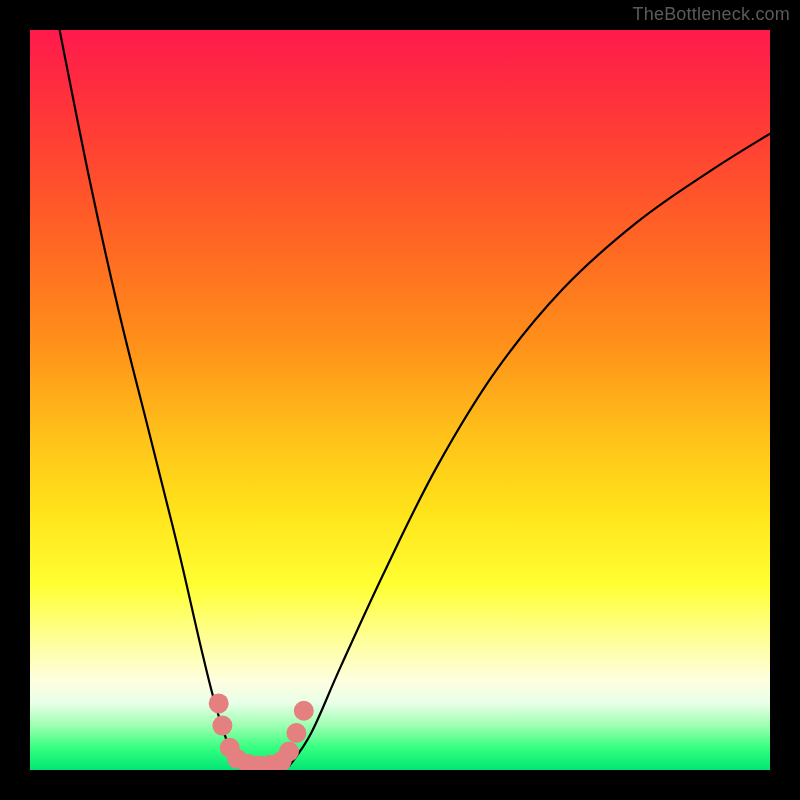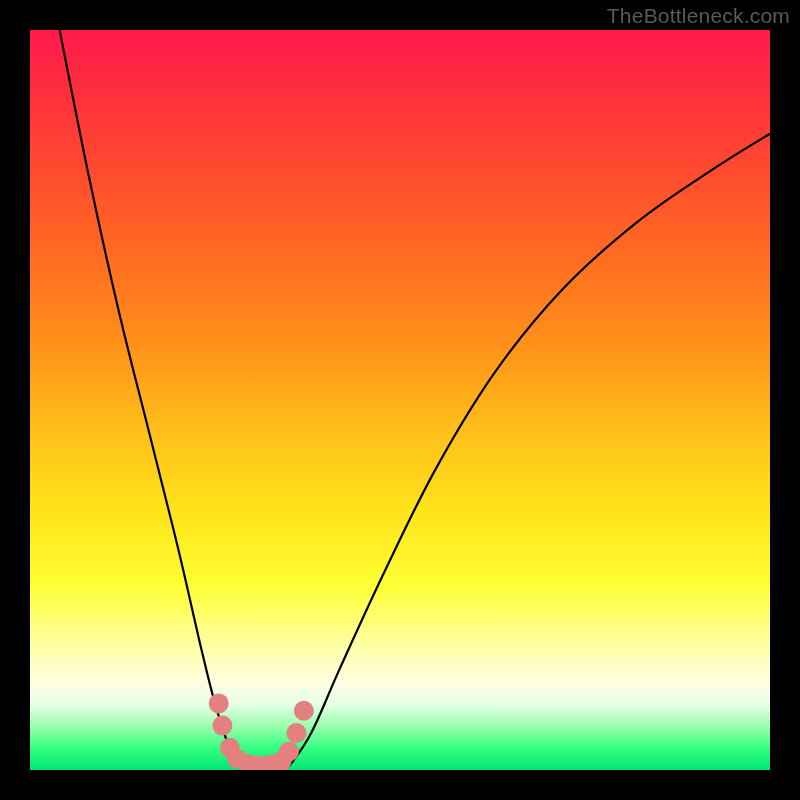--- a/index.html
+++ b/index.html
@@ -47,21 +47,21 @@
     );
   }
   svg.curves {
     position: absolute;
     inset: 0;
   }
   .watermark {
     position: absolute;
     top: 4px;
     right: 10px;
-    font-size: 21px;
+    font-size: 18px;
     font-weight: 400;
     color: #5a5a5a;
     letter-spacing: 0.2px;
     user-select: none;
   }
 </style>
 </head>
 <body>
 
 <div class="frame">

